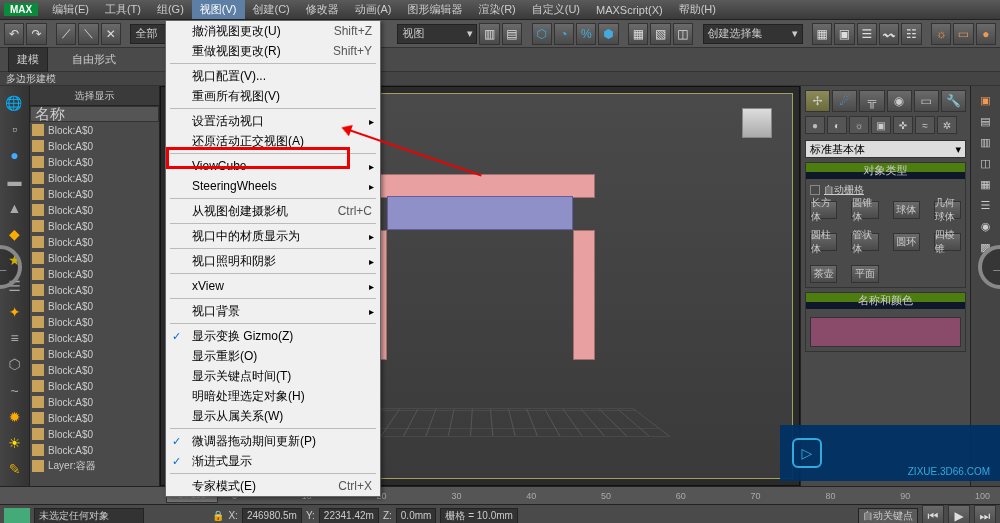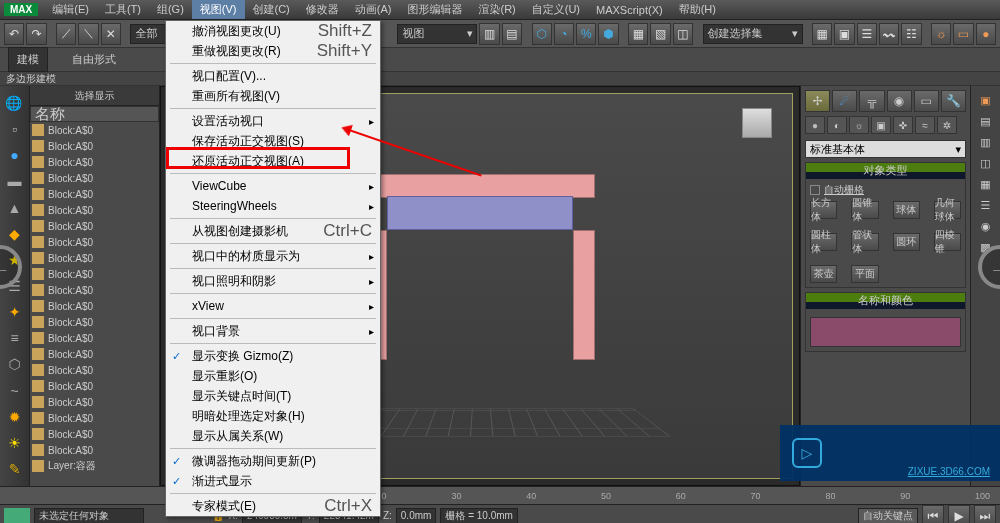--- a/index.html
+++ b/index.html
@@ -35,21 +35,21 @@
 .scene-header { height: 20px; background: #3a3a3a; display: flex; align-items: center; justify-content: center; font-size: 10px; border-bottom: 1px solid #222; }
 .scene-body { flex: 1; overflow: hidden; }
 .scene-body .hdr { height: 16px; background: #555; border: 1px solid #333; padding: 0 4px; font-size: 15px; display: flex; align-items: center; }
 .scene-row { height: 16px; display: flex; align-items: center; padding: 0 2px; font-size: 10px; gap: 4px; }
 .scene-row .ico { width: 12px; height: 12px; background: #c9a35a; display: inline-block; }
 
 
 .dropdown { position: absolute; left: 165px; top: 20px; width: 216px; background: #f0f0f0; border: 1px solid #666; color: #000; font-size: 12px; z-index: 50; box-shadow: 2px 2px 4px rgba(0,0,0,0.4); }
 .dropdown .dd-item { height: 20px; display: flex; align-items: center; padding: 0 8px 0 26px; position: relative; }
 .dropdown .dd-item.sub::after { content: "▸"; position: absolute; right: 6px; font-size: 10px; }
-.dropdown .dd-item .shortcut { margin-left: auto; color: #555; font-size: 17px; }
+.dropdown .dd-item .shortcut { margin-left: auto; color: #555; font-size: 12px; }
 .dropdown .dd-sep { height: 1px; background: #bbb; margin: 2px 4px; }
 .dropdown .dd-item .chk { position: absolute; left: 6px; color: #0066cc; font-size: 11px; }
 
 
 .highlight-box { position: absolute; left: 166px; top: 147px; width: 184px; height: 22px; border: 3px solid #e00; z-index: 60; pointer-events: none; }
 .arrow-line { position: absolute; left: 349px; top: 129px; width: 140px; height: 2px; background: #e00; transform-origin: left center; transform: rotate(19deg); z-index: 60; }
 .arrow-line::before { content: ""; position: absolute; left: -8px; top: -5px; border-right: 10px solid #e00; border-top: 6px solid transparent; border-bottom: 6px solid transparent; }
 
 
 .viewport-wrap { flex: 1; background: #2a2a2a; position: relative; border: 1px solid #111; }
@@ -88,21 +88,21 @@
 .timeline .slider { width: 52px; height: 14px; background: #777; border: 1px solid #333; margin: 0 4px; text-align: center; font-size: 9px; }
 
 
 .status { height: 22px; background: #4a4a4a; border-top: 1px solid #222; display: flex; align-items: center; padding: 0 4px; font-size: 10px; gap: 4px; }
 .status .field { height: 16px; background: #333; border: 1px solid #222; padding: 0 4px; display: inline-flex; align-items: center; }
 
 
 .watermark { position: absolute; right: 0; bottom: 42px; width: 220px; height: 56px; background: rgba(0,50,100,0.95); display: flex; align-items: center; gap: 10px; padding: 0 12px; z-index: 40; }
 .watermark .wicon { width: 30px; height: 30px; border: 2px solid #3ad; border-radius: 6px; display: flex; align-items: center; justify-content: center; color: #3ad; font-size: 14px; }
 .watermark .wtext { color: #3ad; font-size: 22px; font-weight: bold; }
-.watermark .wurl { position: absolute; right: 10px; bottom: 4px; color: #3ad; font-size: 10px; text-decoration: underline; }
+.watermark .wurl { position: absolute; right: 10px; bottom: 4px; color: #3ad; font-size: 10px; }
 
 
 .nav-arrow { position: absolute; top: 245px; width: 44px; height: 44px; border-radius: 50%; border: 4px solid #888; display: flex; align-items: center; justify-content: center; font-size: 22px; color: #888; z-index: 80; background: rgba(0,0,0,0.2); }
 .nav-arrow.left { left: -22px; }
 .nav-arrow.right { right: -22px; }
 </style>
 </head>
 <body>
 
 <div class="menubar">
@@ -427,23 +427,20 @@
       <span>视口配置(V)...</span>
     </div>
     <div class="dd-item">
       <span>重画所有视图(V)</span>
     </div>
     <div class="dd-sep"></div>
     <div class="dd-item sub">
       <span>设置活动视口</span>
     </div>
     <div class="dd-item">
-      <span>保存活动正交视图(S)</span>
-    </div>
-    <div class="dd-item">
       <span>还原活动正交视图(A)</span>
     </div>
     <div class="dd-sep"></div>
     <div class="dd-item sub">
       <span>ViewCube</span>
     </div>
     <div class="dd-item sub">
       <span>SteeringWheels</span>
     </div>
     <div class="dd-sep"></div>

